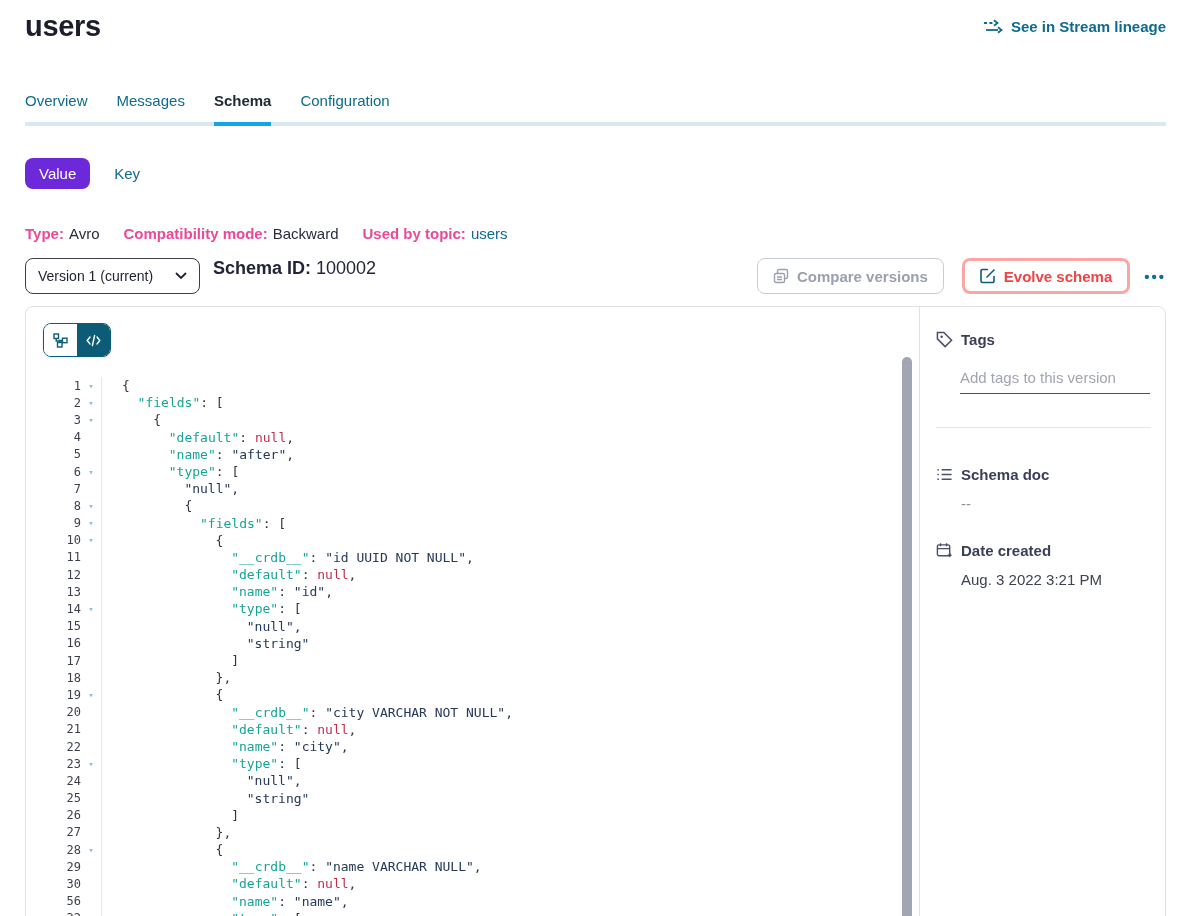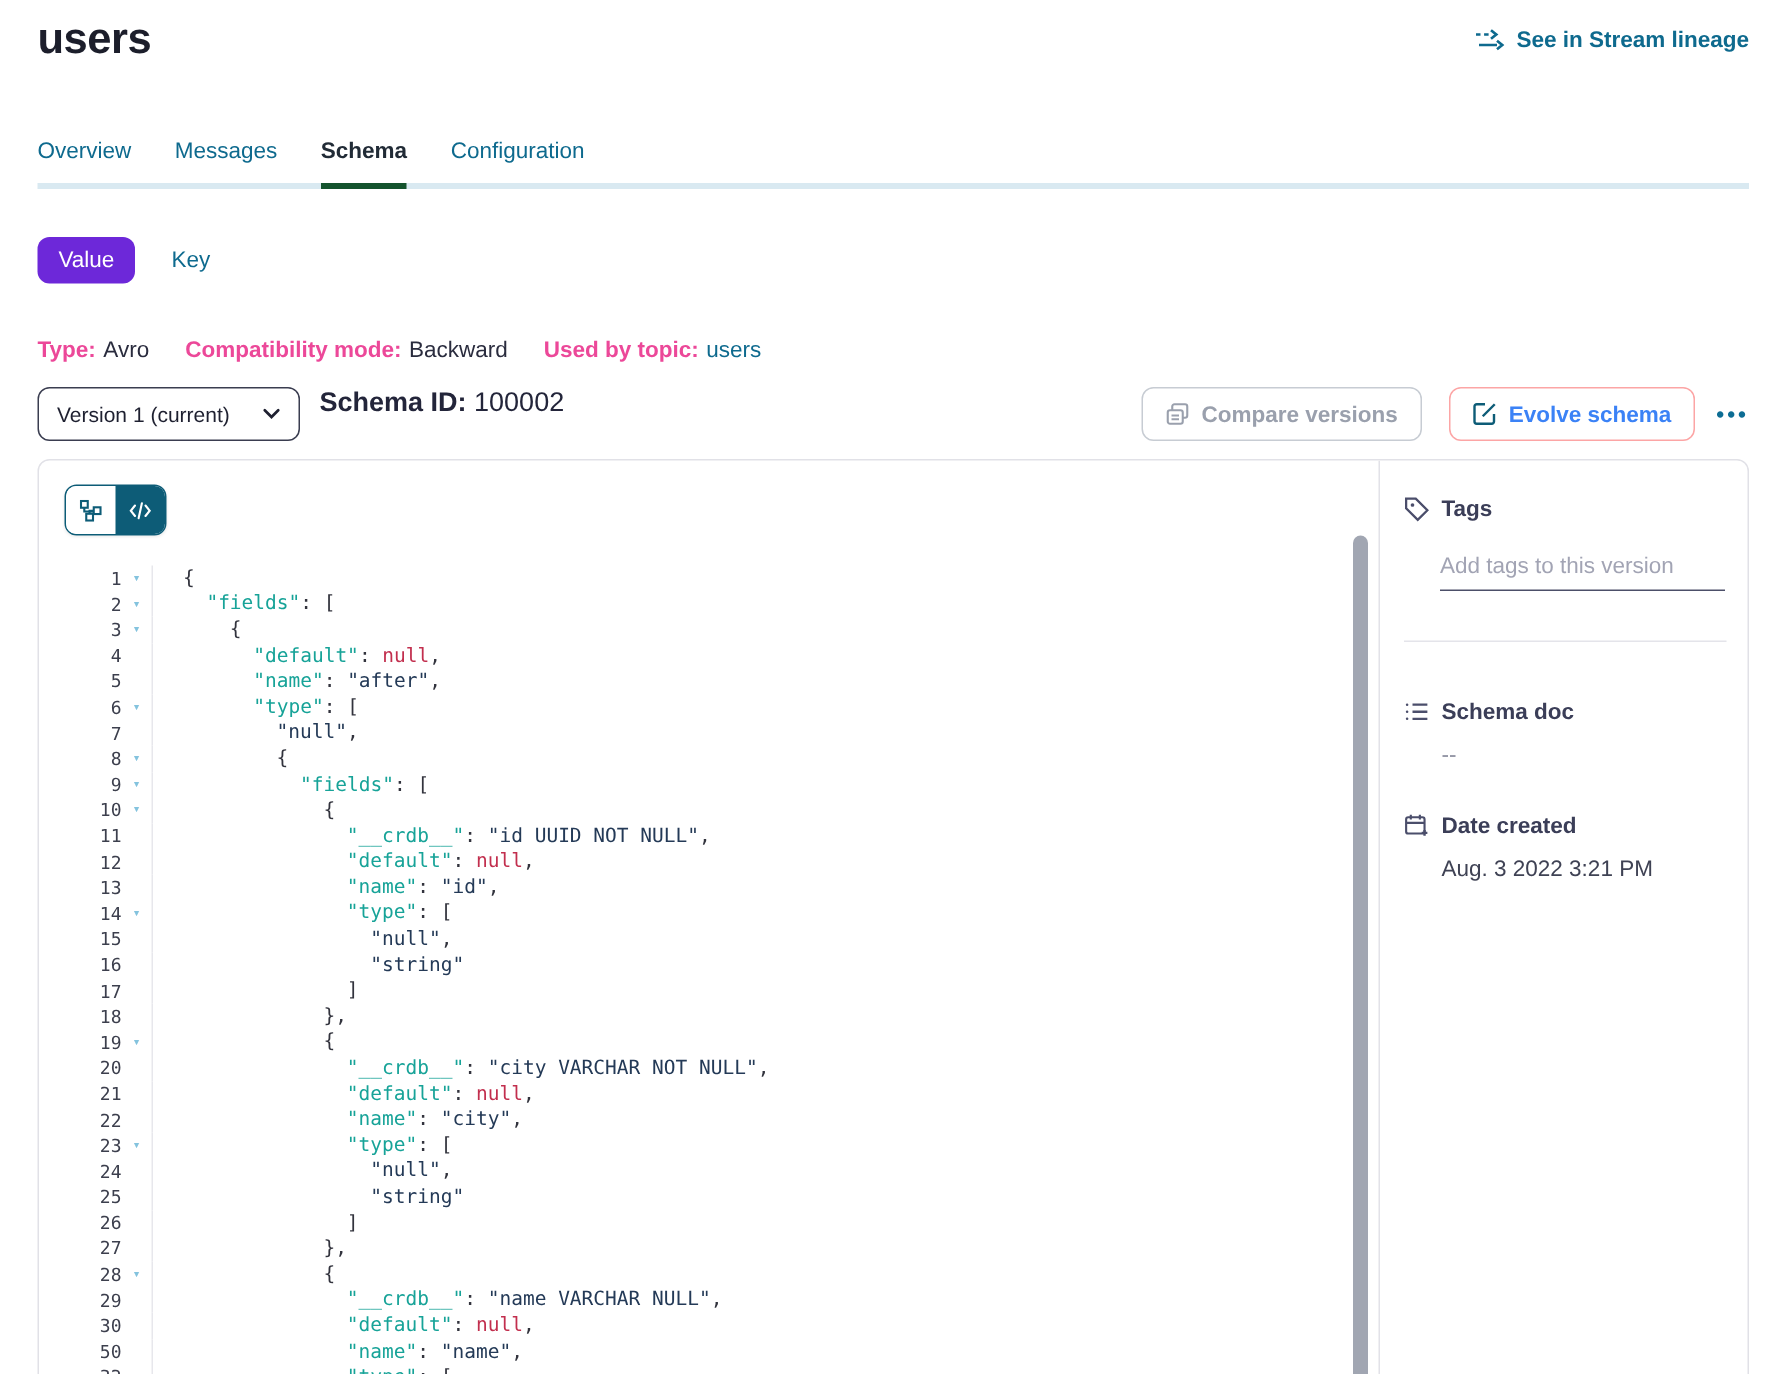--- a/index.html
+++ b/index.html
@@ -10,21 +10,21 @@
   
   .hdr { display:flex; align-items:center; justify-content:space-between; }
   .title { font-size:29px; font-weight:700; color:#1c1e2b; letter-spacing:-0.3px; }
   .lineage { display:flex; align-items:center; gap:8px; color:#0e6a8e; font-size:15px;
     font-weight:600; cursor:pointer; }
 
   
   .tabs { display:flex; gap:29px; margin-top:48px; border-bottom:4px solid #d9e9f1; }
   .tab { font-size:15px; line-height:19px; padding-bottom:12px; color:#0e6a8e;
     font-weight:500; cursor:pointer; }
-  .tab.active { color:#212b36; font-weight:600; border-bottom:4px solid #14532d; margin-bottom:-4px; }
+  .tab.active { color:#212b36; font-weight:600; border-bottom:4px solid #0ea5e9; margin-bottom:-4px; }
 
   
   .vk-row { margin-top:32px; display:flex; align-items:center; }
   .seg-value { background:#6d28d9; color:#fff; font-size:15px; padding:7px 14px;
     border:none; border-radius:8px; cursor:pointer; font-family:inherit; }
   .seg-key { color:#0e6a8e; font-size:15px; margin-left:24px; cursor:pointer; }
 
   
   .meta { margin-top:36px; display:flex; gap:24px; font-size:15px; color:#2a2c3e; }
   .meta b { font-weight:700; color:#ec4899; }
@@ -36,21 +36,21 @@
   .version-dd { width:175px; height:36px; border:1px solid #3a3d50; border-radius:8px;
     display:flex; align-items:center; justify-content:space-between; padding:0 12px;
     font-size:14px; color:#1e2030; cursor:pointer; background:#fff; }
   .schema-id { margin-left:13px; font-size:18px; display:flex; gap:5px; }
   .schema-id b { font-weight:700; }
   .right-btns { margin-left:auto; display:flex; align-items:center; }
   .btn { height:36px; border-radius:8px; display:flex; align-items:center; gap:8px;
     padding:0 15px; font-size:15px; font-weight:600; background:#fff; cursor:pointer;
     font-family:inherit;margin-left:30px; }
   .btn-compare { border:1px solid #c7ccd3; color:#9aa0ad; cursor:default; }
-  .btn-evolve { border:1px solid #fca5a5; color:#3b82f6; margin-left:18px; }
+  .btn-evolve { border:3px solid #fca5a5; color:#ef4444; margin-left:18px; }
   .more-dots { color:#0d6d94; font-size:15px; font-weight:900; letter-spacing:2px;
     margin-left:14px; cursor:pointer; }
 
   
   .panel { margin-top:12px; border:1px solid #e1e1e7; border-radius:8px; height:680px;
     display:flex; overflow:hidden; }
   .code-pane { flex:1; position:relative; padding:16px 0 0 17px; min-width:0; }
 
   .view-toggle { display:inline-flex; border:1px solid #0d5c77; border-radius:8px;
     overflow:hidden; box-shadow:0 1px 2px rgba(0,0,0,.08); }
@@ -338,21 +338,21 @@
               <span class="ln">29</span>
               <span class="fd"></span>
               <span class="tx" style="padding-left: 129.2px;"><span class="t-k">"__crdb__"</span><span class="t-p">: </span><span class="t-s">"name VARCHAR NULL"</span><span class="t-p">,</span></span>
             </div>
             <div class="cl">
               <span class="ln">30</span>
               <span class="fd"></span>
               <span class="tx" style="padding-left: 129.2px;"><span class="t-k">"default"</span><span class="t-p">: </span><span class="t-n">null</span><span class="t-p">,</span></span>
             </div>
             <div class="cl">
-              <span class="ln">50</span>
+              <span class="ln">56</span>
               <span class="fd"></span>
               <span class="tx" style="padding-left: 129.2px;"><span class="t-k">"name"</span><span class="t-p">: </span><span class="t-s">"name"</span><span class="t-p">,</span></span>
             </div>
             <div class="cl">
               <span class="ln">32</span>
               <span class="fd">▾</span>
               <span class="tx" style="padding-left: 129.2px;"><span class="t-k">"type"</span><span class="t-p">: [</span></span>
             </div>
           </div>
       </div>

